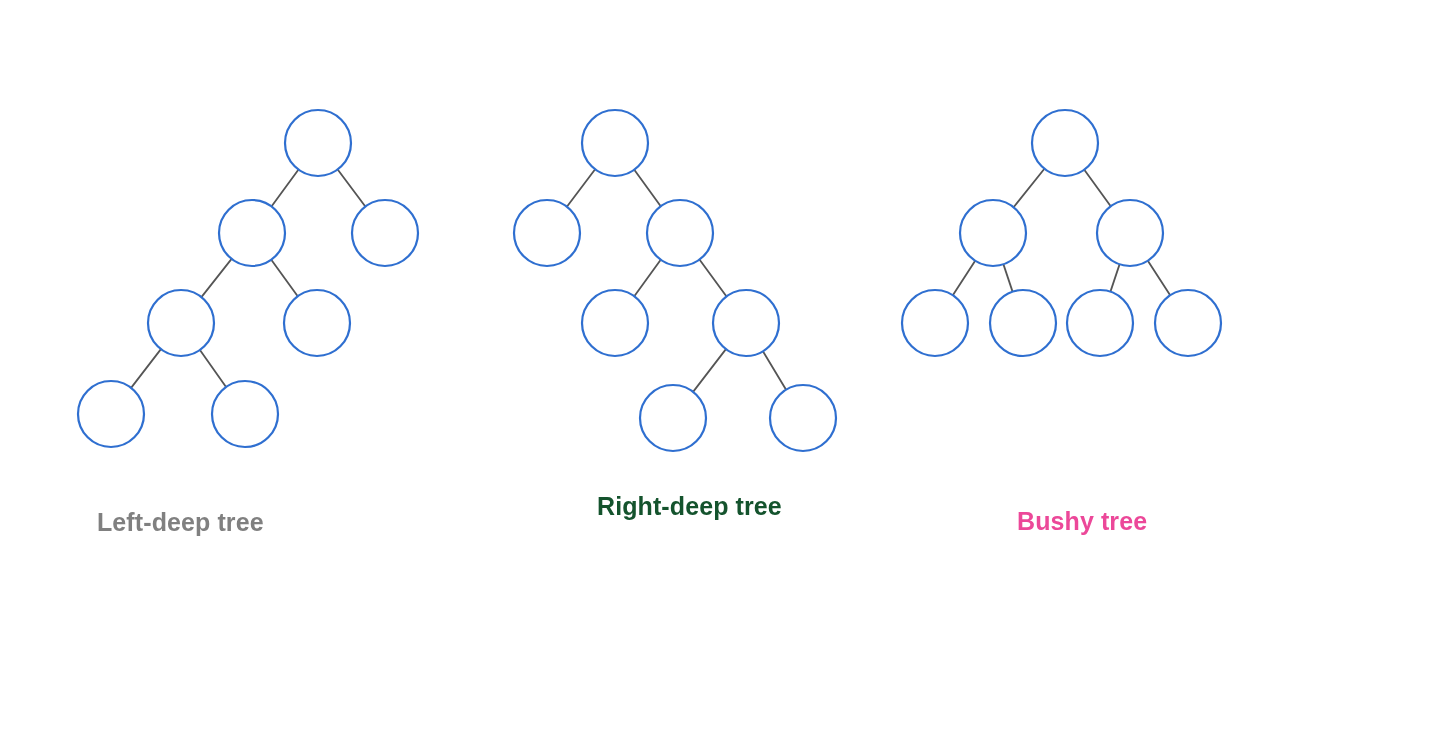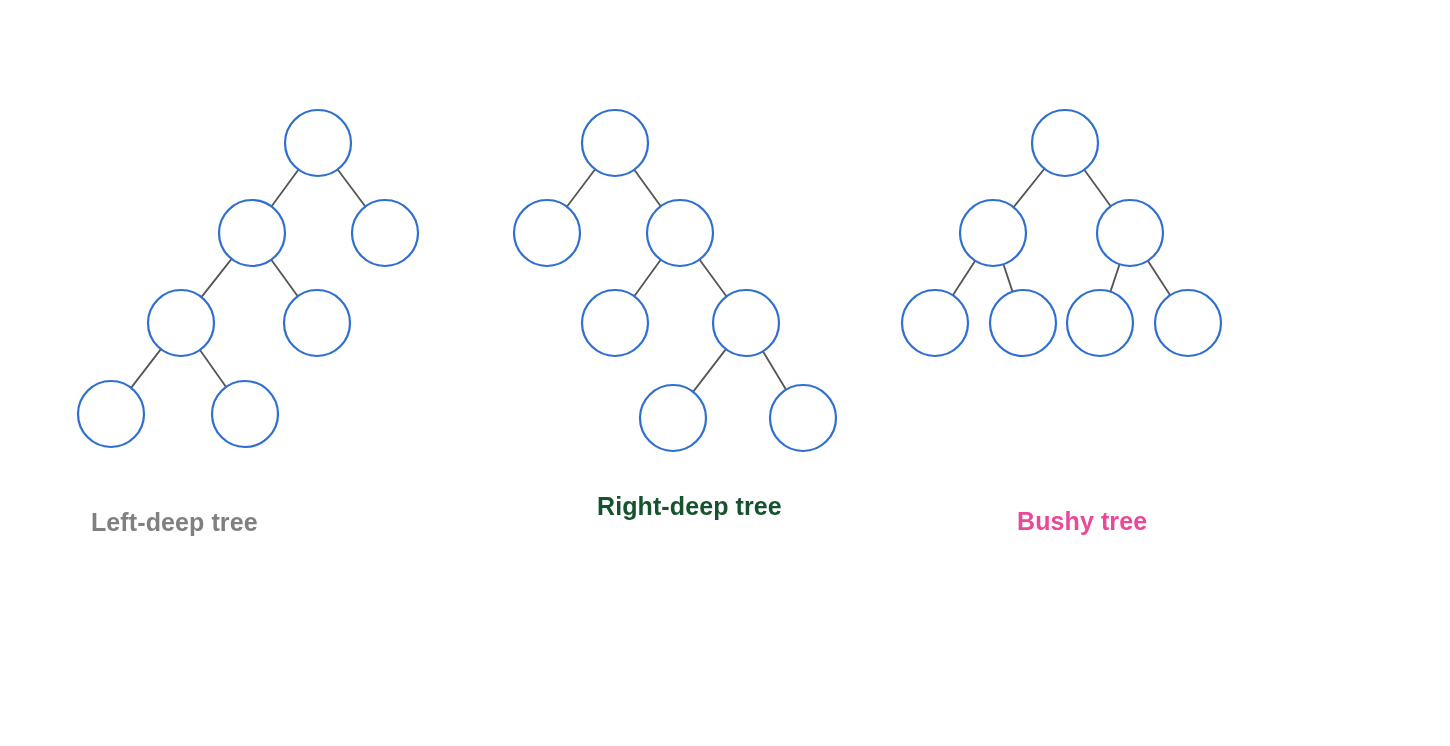--- a/index.html
+++ b/index.html
@@ -102,17 +102,17 @@
           <circle cx="993" cy="233" r="33" fill="#ffffff" stroke="#2f6fd0" stroke-width="2.2" class="tree-node"></circle>
           <circle cx="1130" cy="233" r="33" fill="#ffffff" stroke="#2f6fd0" stroke-width="2.2" class="tree-node"></circle>
           <circle cx="935" cy="323" r="33" fill="#ffffff" stroke="#2f6fd0" stroke-width="2.2" class="tree-node"></circle>
           <circle cx="1023" cy="323" r="33" fill="#ffffff" stroke="#2f6fd0" stroke-width="2.2" class="tree-node"></circle>
           <circle cx="1100" cy="323" r="33" fill="#ffffff" stroke="#2f6fd0" stroke-width="2.2" class="tree-node"></circle>
           <circle cx="1188" cy="323" r="33" fill="#ffffff" stroke="#2f6fd0" stroke-width="2.2" class="tree-node"></circle>
         </g>
       </g>
     </svg>
   <div id="captions">
-      <div class="caption" style="left: 91px; top: 510px; color: rgb(128, 128, 128);">Left-deep tree</div>
+      <div class="caption" style="left: 97px; top: 510px; color: rgb(128, 128, 128);">Left-deep tree</div>
       <div class="caption" style="left: 597px; top: 494px; color: #14532d;">Right-deep tree</div>
       <div class="caption" style="left: 1017px; top: 509px; color: #ec4899;">Bushy tree</div>
     </div>
 </div>
 
 </body></html>

